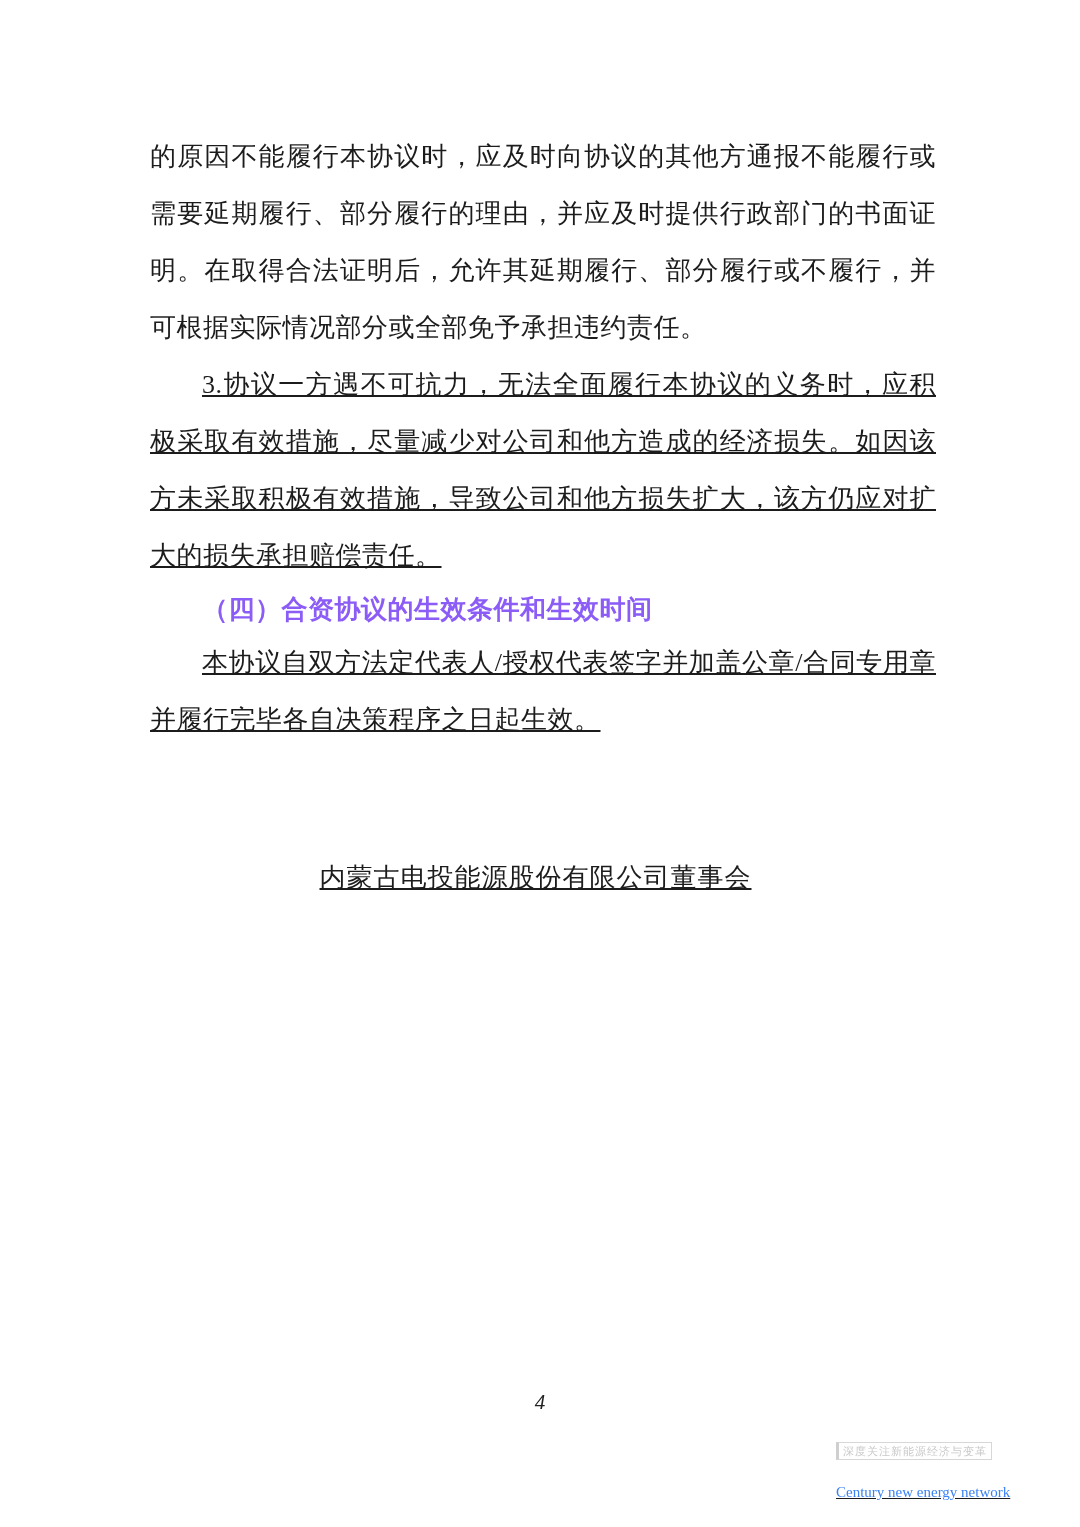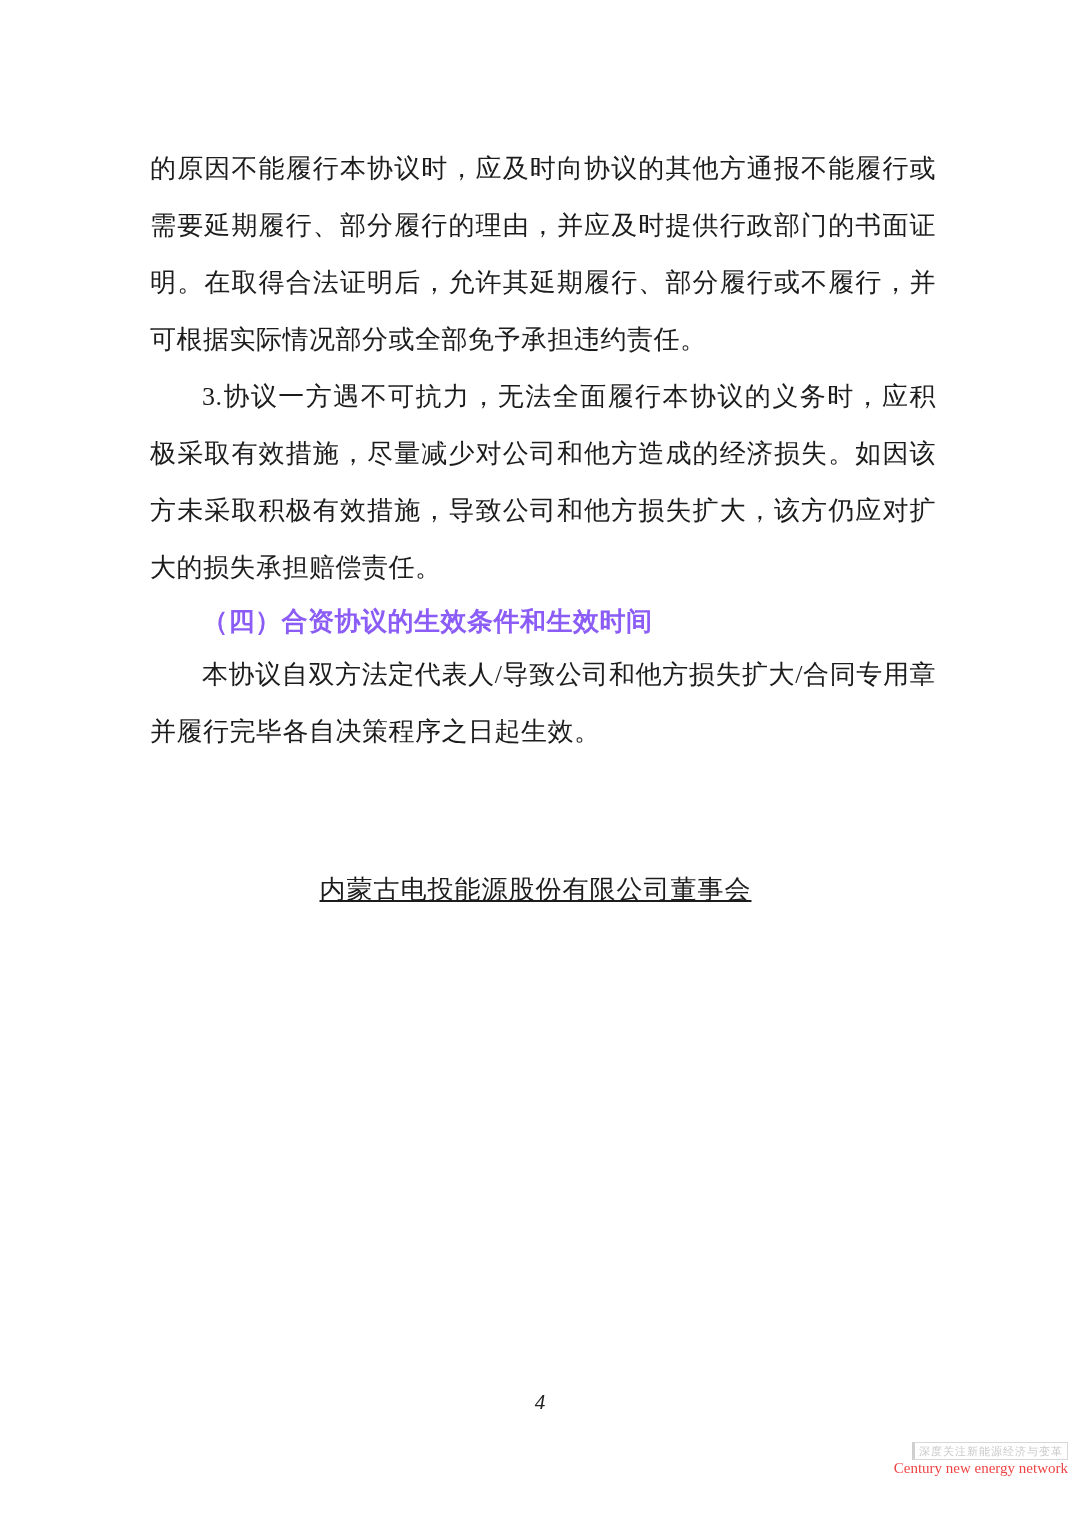--- a/index.html
+++ b/index.html
@@ -12,33 +12,34 @@
     width: 1080px;
     height: 1527px;
     background: #ffffff;
     overflow: hidden;
     font-family: "Liberation Serif", "DejaVu Serif", serif;
     color: #1c1c1c;
   }
   .content {
     position: absolute;
     left: 150px;
-    top: 140px;
+    top: 128px;
     width: 786px;
   }
   p.body-para {
     margin: 0;
     font-size: 26px;
     line-height: 57px;
     text-align: justify;
     letter-spacing: 0.5px;
     font-weight: 400;
   }
   p.indent {
     text-indent: 2em;
+    text-decoration: underline;
   }
   p.heading {
     margin: 0;
     font-size: 26px;
     line-height: 50px;
     font-weight: bold;
     text-indent: 2em;
     font-family: "Liberation Sans", "DejaVu Sans", sans-serif;
     letter-spacing: 0.5px;
     color: #8b5cf6;
@@ -69,25 +70,26 @@
     top: 1390px;
     width: 1080px;
     text-align: center;
     font-size: 21px;
     font-style: italic;
     color: #222222;
     font-family: "Liberation Serif", "DejaVu Serif", serif;
   }
   .watermark {
     position: absolute;
-    right: 12px;
+    right: 4px;
     top: 1441px;
     width: 240px;
-    text-align: right;
+    text-align: left;
     user-select: none;
+    text-decoration: underline;
   }
   .watermark-slogan {
     display: inline-block;
     font-size: 11px;
     line-height: 14px;
     color: #c9c9c9;
     border: 1px solid #d7d7d7;
     border-left: 3px solid #cfcfcf;
     padding: 1px 4px;
     letter-spacing: 1px;
@@ -101,38 +103,39 @@
     font-weight: bold;
     letter-spacing: 0px;
     color: #f2f2f2;
     -webkit-text-stroke: 1.2px #d9d9d9;
     font-family: "Liberation Sans", "DejaVu Sans", sans-serif;
     white-space: nowrap;
   }
   .watermark-english {
     font-size: 15px;
     line-height: 17px;
-    color: #ef4444;
+    color: #3b82f6;
     font-family: "Liberation Serif", "DejaVu Serif", serif;
     white-space: nowrap;
+    margin-top: 24px;
   }
 </style>
 </head>
 <body>
 
 <div class="page">
 
   <div class="content">
     <p class="body-para">的原因不能履行本协议时，应及时向协议的其他方通报不能履行或需要延期履行、部分履行的理由，并应及时提供行政部门的书面证明。在取得合法证明后，允许其延期履行、部分履行或不履行，并可根据实际情况部分或全部免予承担违约责任。</p>
 
     <p class="body-para indent">3.协议一方遇不可抗力，无法全面履行本协议的义务时，应积极采取有效措施，尽量减少对公司和他方造成的经济损失。如因该方未采取积极有效措施，导致公司和他方损失扩大，该方仍应对扩大的损失承担赔偿责任。</p>
 
     <p class="heading">（四）合资协议的生效条件和生效时间</p>
 
-    <p class="body-para indent">本协议自双方法定代表人/导致公司和他方损失扩大/合同专用章并履行完毕各自决策程序之日起生效。</p>
+    <p class="body-para indent">本协议自双方法定代表人/授权代表签字并加盖公章/合同专用章并履行完毕各自决策程序之日起生效。</p>
 
 
 
     <div class="signature-block">
       <p class="signature-company">内蒙古电投能源股份有限公司董事会</p>
     </div>
   </div>
 
   <div class="page-number">4</div>
 

